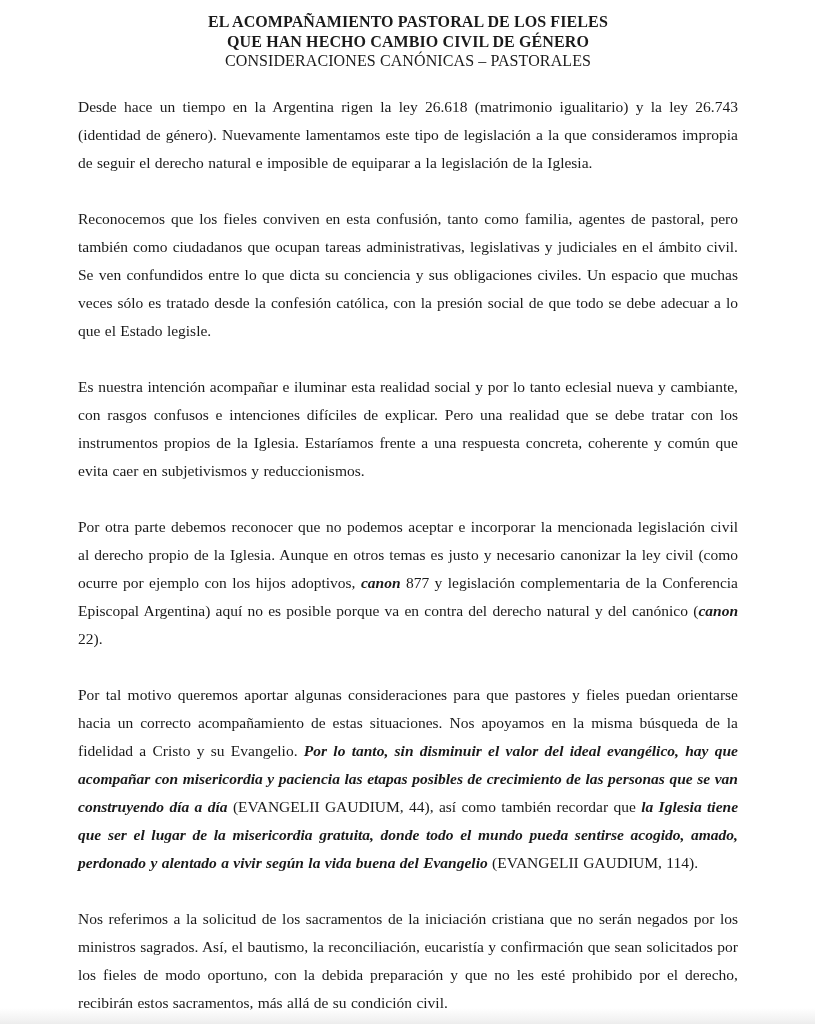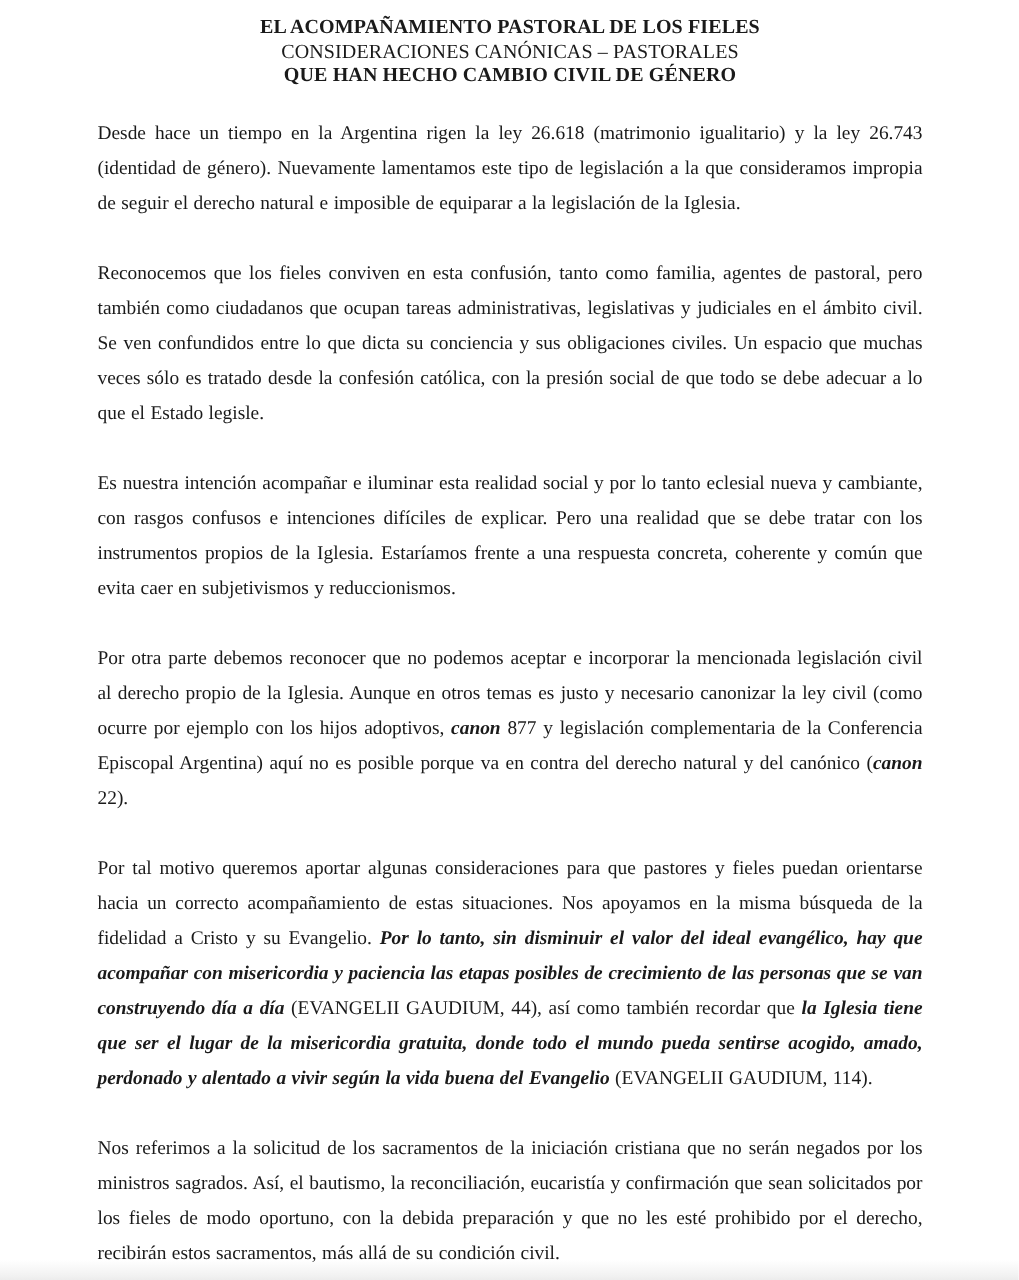--- a/index.html
+++ b/index.html
@@ -58,22 +58,22 @@
     pointer-events: none;
   }
 </style>
 </head>
 <body>
 
 <div class="page">
 
   <header class="doc-title">
     <span class="t-line t-bold">EL ACOMPAÑAMIENTO PASTORAL DE LOS FIELES</span>
+    <span class="t-line t-bold">QUE HAN HECHO CAMBIO CIVIL DE GÉNERO</span>
     <span class="t-line t-sub">CONSIDERACIONES CANÓNICAS – PASTORALES</span>
-    <span class="t-line t-bold">QUE HAN HECHO CAMBIO CIVIL DE GÉNERO</span>
   </header>
 
   <main class="body-text">
     <p class="para"><span class="run-normal">Desde hace un tiempo en la Argentina rigen la ley 26.618 (matrimonio igualitario) y la ley 26.743 (identidad de género). Nuevamente lamentamos este tipo de legislación a la que consideramos impropia de seguir el derecho natural e imposible de equiparar a la legislación de la Iglesia.</span></p>
     <p class="para"><span class="run-normal">Reconocemos que los fieles conviven en esta confusión, tanto como familia, agentes de pastoral, pero también como ciudadanos que ocupan tareas administrativas, legislativas y judiciales en el ámbito civil. Se ven confundidos entre lo que dicta su conciencia y sus obligaciones civiles. Un espacio que muchas veces sólo es tratado desde la confesión católica, con la presión social de que todo se debe adecuar a lo que el Estado legisle.</span></p>
     <p class="para"><span class="run-normal">Es nuestra intención acompañar e iluminar esta realidad social y por lo tanto eclesial nueva y cambiante, con rasgos confusos e intenciones difíciles de explicar. Pero una realidad que se debe tratar con los instrumentos propios de la Iglesia. Estaríamos frente a una respuesta concreta, coherente y común que evita caer en subjetivismos y reduccionismos.</span></p>
     <p class="para"><span class="run-normal">Por otra parte debemos reconocer que no podemos aceptar e incorporar la mencionada legislación civil al derecho propio de la Iglesia. Aunque en otros temas es justo y necesario canonizar la ley civil (como ocurre por ejemplo con los hijos adoptivos, </span><span class="run-italic">canon</span><span class="run-normal"> 877 y legislación complementaria de la Conferencia Episcopal Argentina) aquí no es posible porque va en contra del derecho natural y del canónico (</span><span class="run-italic">canon</span><span class="run-normal"> 22).</span></p>
     <p class="para"><span class="run-normal">Por tal motivo queremos aportar algunas consideraciones para que pastores y fieles puedan orientarse hacia un correcto acompañamiento de estas situaciones. Nos apoyamos en la misma búsqueda de la fidelidad a Cristo y su Evangelio. </span><span class="run-italic">Por lo tanto, sin disminuir el valor del ideal evangélico, hay que acompañar con misericordia y paciencia las etapas posibles de crecimiento de las personas que se van construyendo día a día</span><span class="run-normal"> (EVANGELII GAUDIUM, 44), así como también recordar que  </span><span class="run-italic">la Iglesia tiene que ser el lugar de la misericordia gratuita, donde todo el mundo pueda sentirse acogido, amado, perdonado y alentado a vivir según la vida buena del Evangelio</span><span class="run-normal"> (EVANGELII GAUDIUM, 114).</span></p>
     <p class="para"><span class="run-normal">Nos referimos a la solicitud de  los sacramentos de la iniciación cristiana que no serán negados por los ministros sagrados. Así, el bautismo, la reconciliación, eucaristía y confirmación que sean solicitados por los fieles de modo oportuno, con la debida preparación y que no les esté prohibido por el derecho, recibirán estos sacramentos, más allá de su condición civil.</span></p>
 

